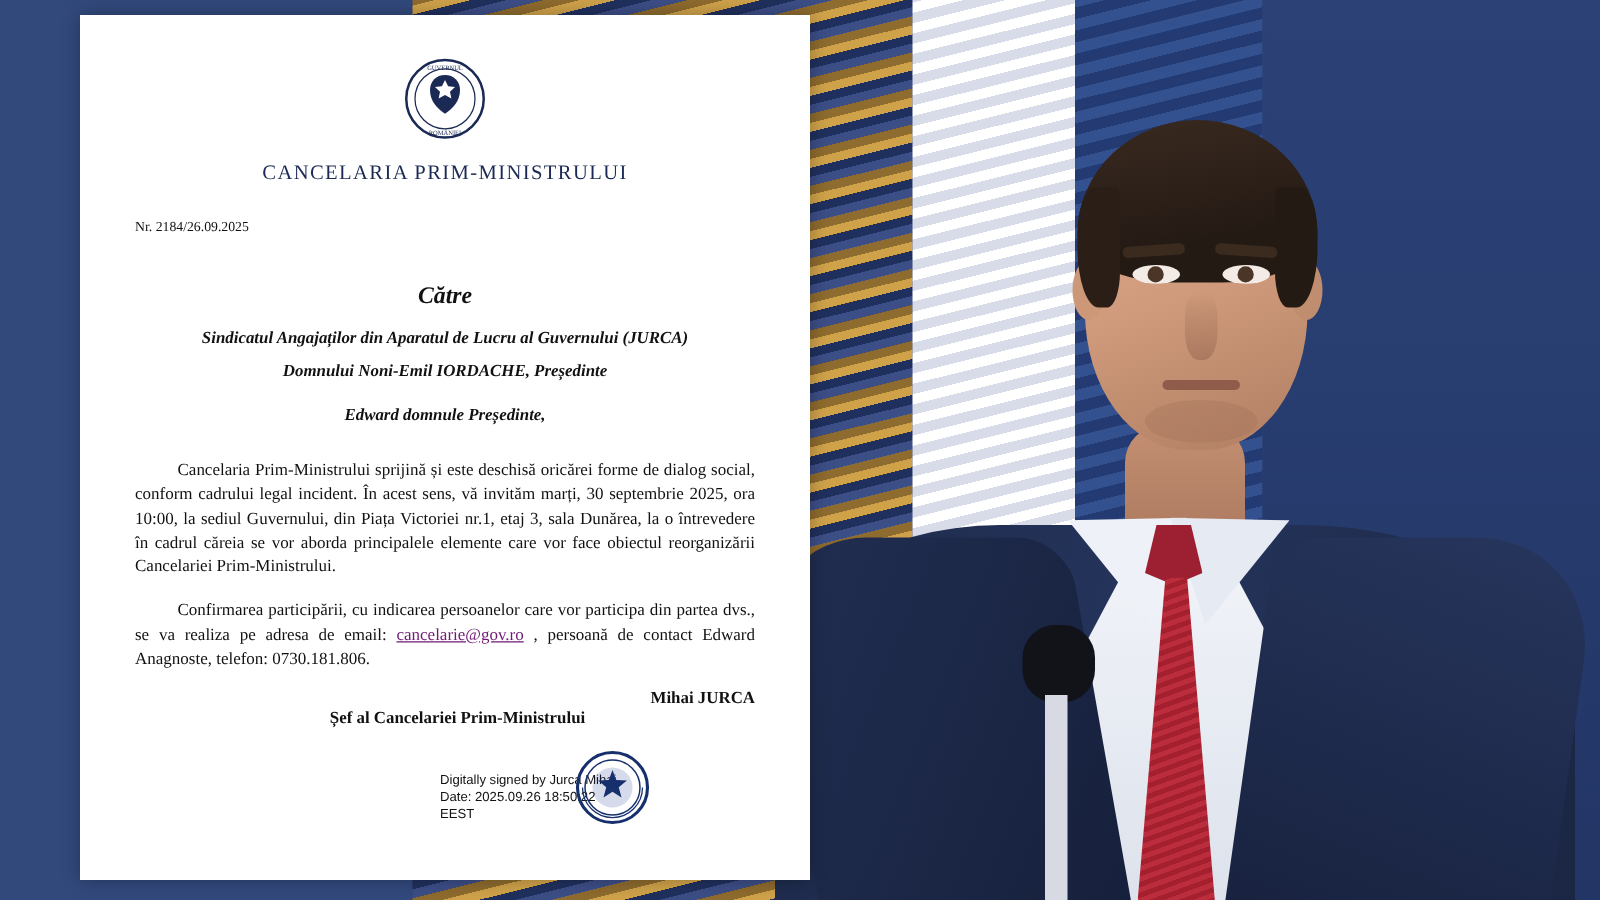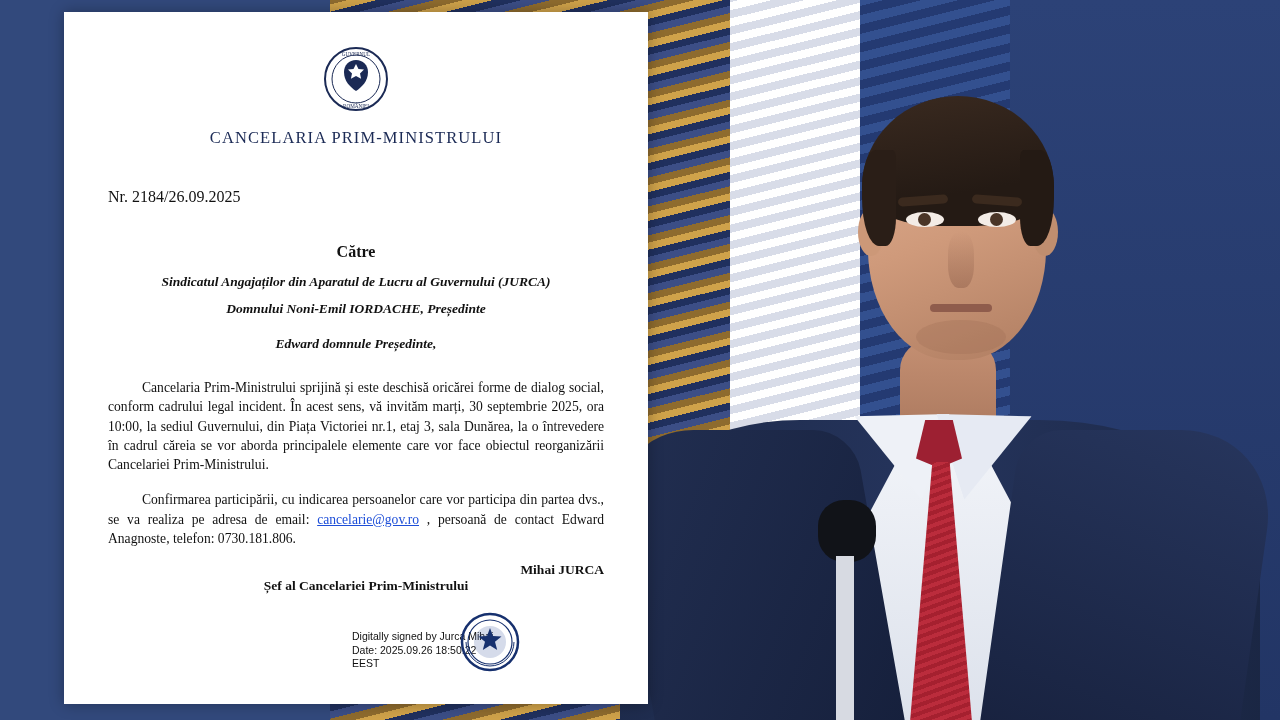--- a/index.html
+++ b/index.html
@@ -202,45 +202,45 @@
   }
   .doc-org {
     text-align: center;
     margin-top: 16px;
     font-family: "Liberation Serif", serif;
     font-size: 16.5px;
     letter-spacing: 1.1px;
     color: #1b2a55;
   }
   .doc-number {
-    margin-top: 40px;
-    font-size: 16px;
+    margin-top: 28px;
+    font-size: 11px;
   }
   .doc-to-block {
     margin-top: 30px;
     text-align: center;
     line-height: 2.0;
   }
-  .doc-to-block .line1 { font-weight: bold; font-size: 16px; }
+  .doc-to-block .line1 { font-style: italic; font-weight: bold; font-size: 19px; }
   .doc-to-block .line2 { font-style: italic; font-weight: bold; font-size: 13.5px; }
   .doc-to-block .line3 { font-style: italic; font-weight: bold; font-size: 13.5px; }
   .doc-salutation {
     margin-top: 14px;
     text-align: center;
     font-style: italic; font-weight: bold; font-size: 13.5px;
   }
   .doc-para {
     margin-top: 26px;
     text-align: justify;
     text-indent: 34px;
     font-size: 13.6px;
     line-height: 1.42;
   }
   .doc-para.second { margin-top: 16px; }
-  .doc-link { color: #1d4ed8; text-decoration: underline; }
+  .doc-link { color: #701a75; text-decoration: underline; }
   .doc-closing {
     margin-top: 34px;
     margin-left: 34px;
     font-style: italic; font-weight: bold; font-size: 13.5px;
   }
   .doc-signer {
     margin-top: 14px;
     text-align: right;
     font-weight: bold; font-size: 13.5px;
     padding-left: 20px;

